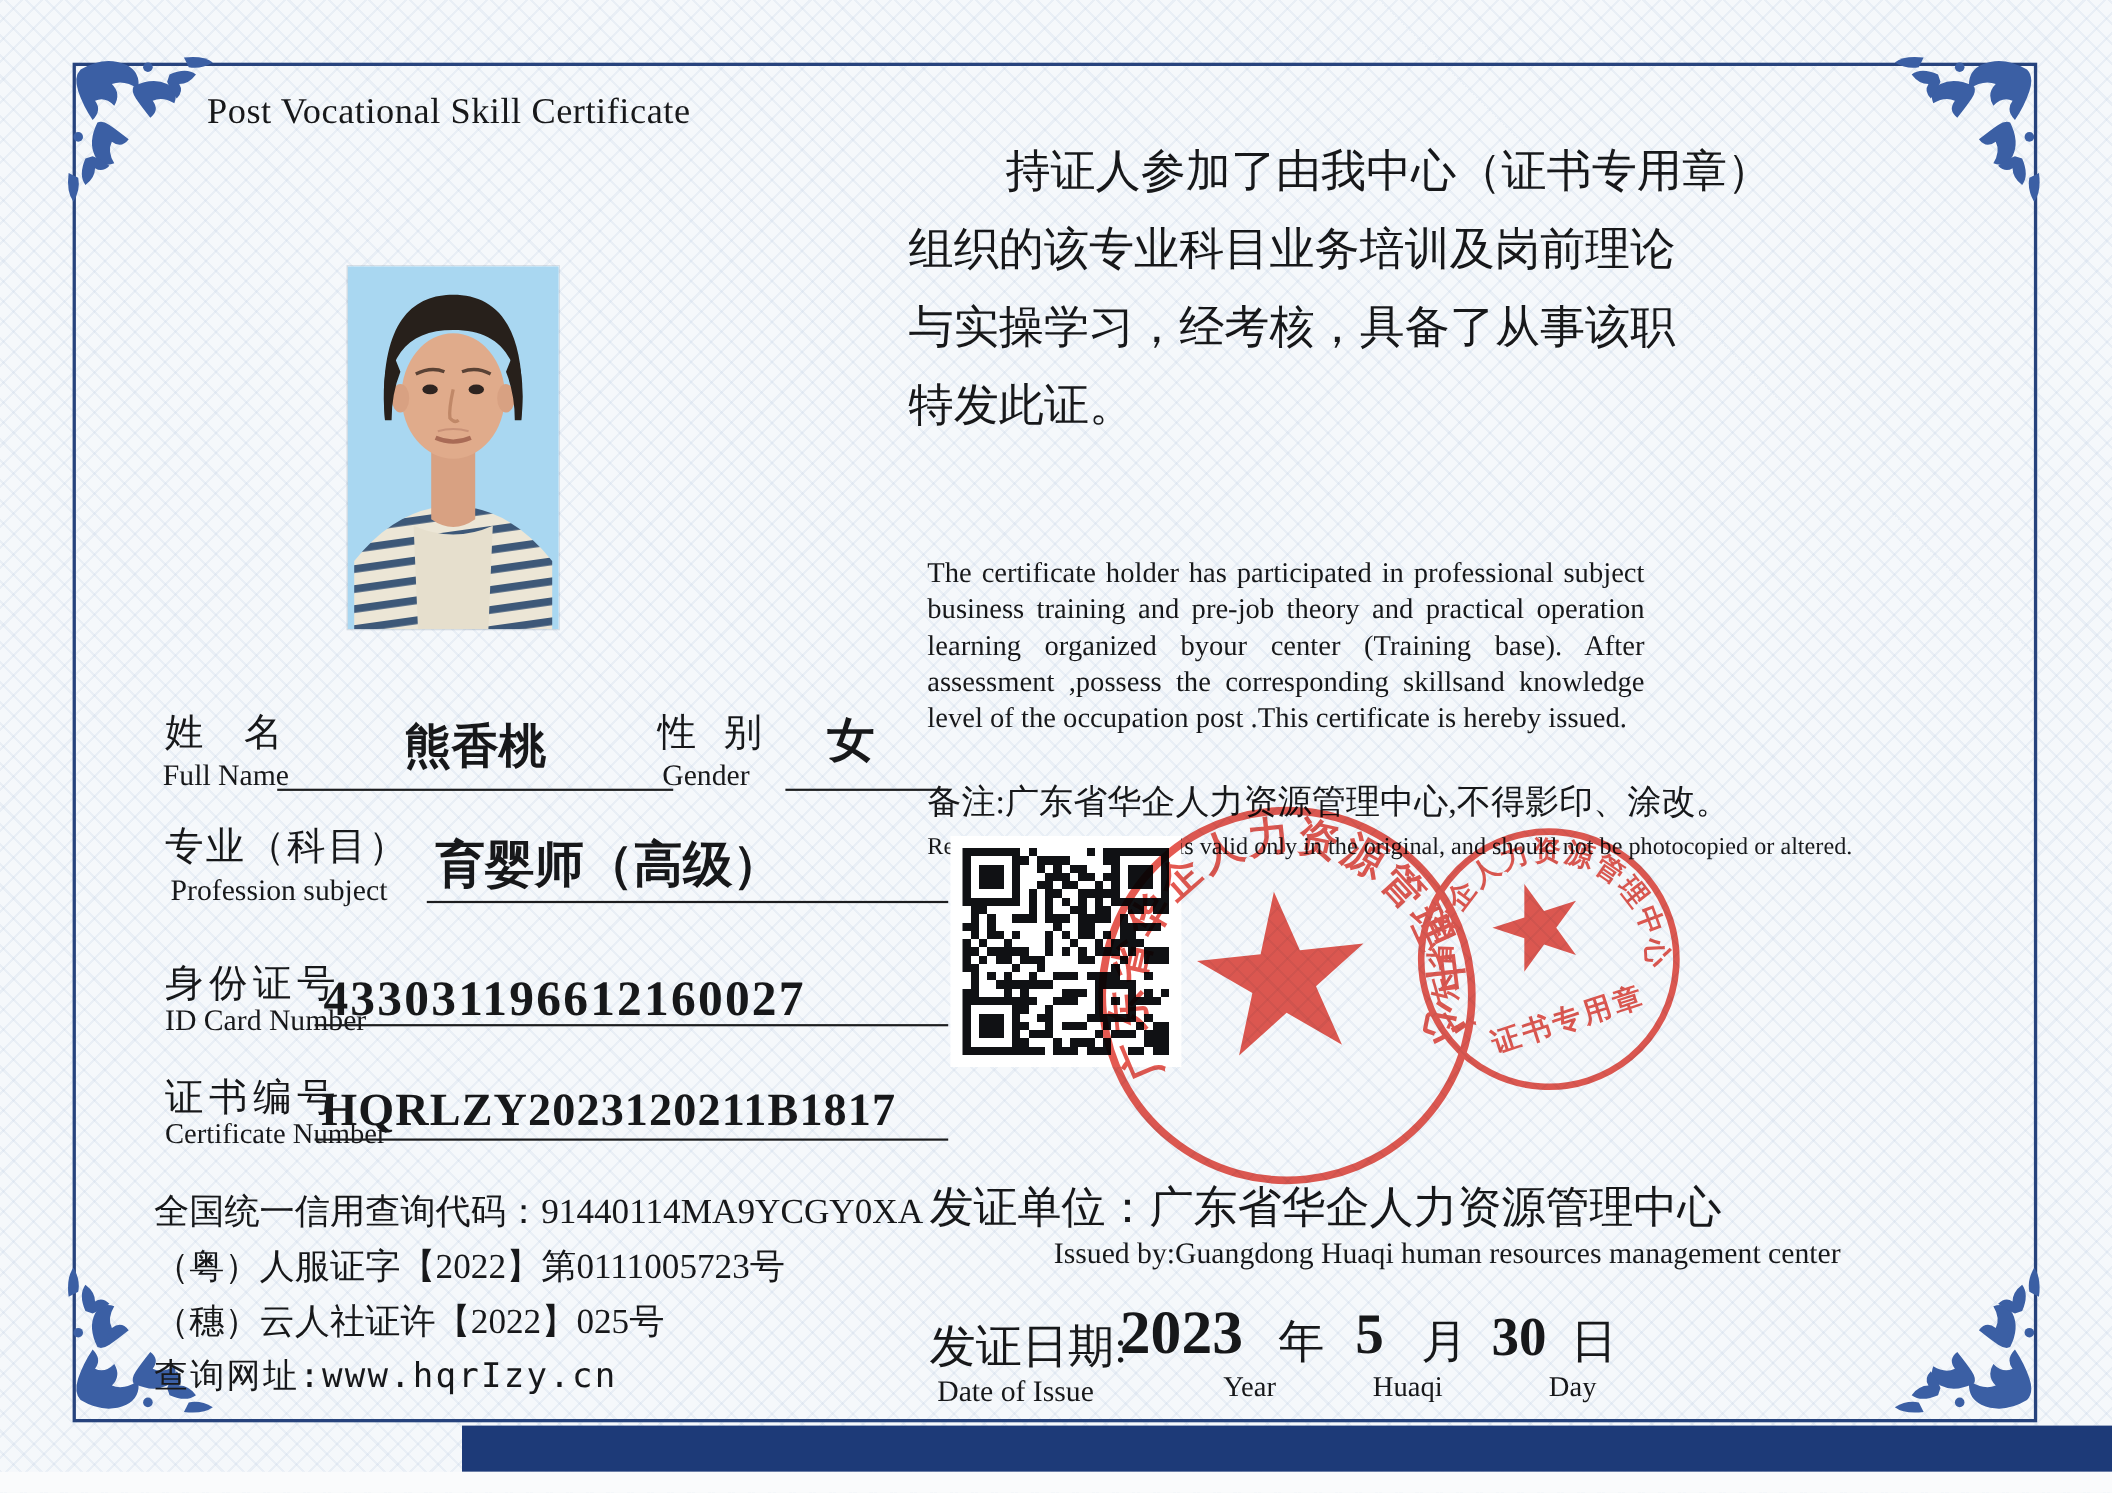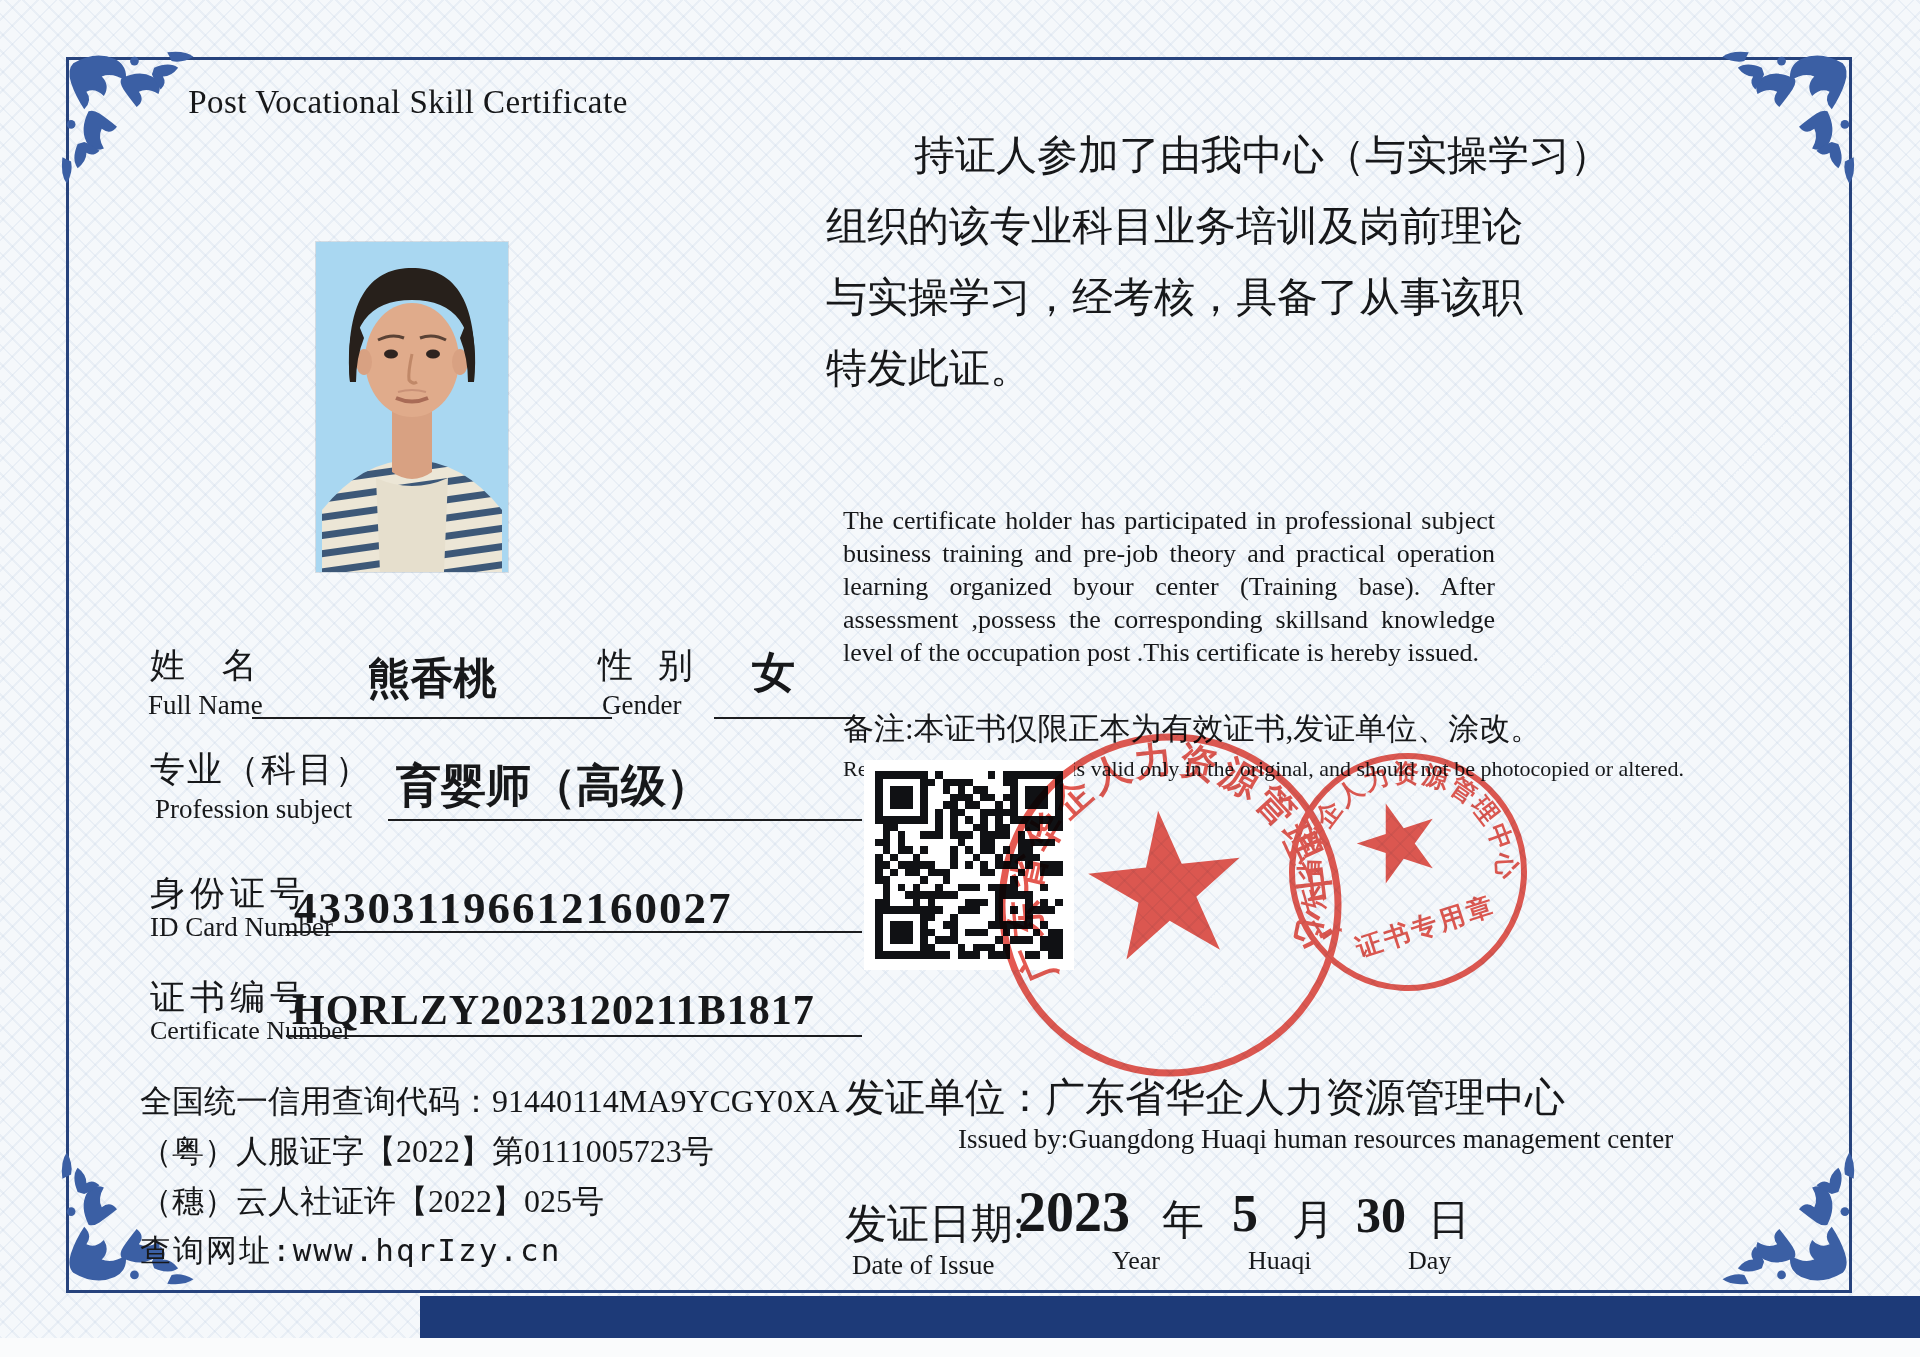--- a/index.html
+++ b/index.html
@@ -184,27 +184,27 @@
 <div id="f-cert-en" class="abs lab-en">Certificate Number</div>
 <div id="u-cert" class="abs uline"></div>
 <div id="v-cert" class="abs val">HQRLZY2023120211B1817</div>
 
 <div id="fl1" class="abs fl">全国统一信用查询代码：91440114MA9YCGY0XA</div>
 <div id="fl2" class="abs fl">（粤）人服证字【2022】第0111005723号</div>
 <div id="fl3" class="abs fl">（穗）云人社证许【2022】025号</div>
 <div id="fl4" class="abs fl">查询网址:www.hqrIzy.cn</div>
 
 <div id="body-zh" class="abs">
-  <div class="bl indent">持证人参加了由我中心（与实操学习）</div>
+  <div class="bl indent">持证人参加了由我中心（证书专用章）</div>
   <div class="bl">组织的该专业科目业务培训及岗前理论</div>
   <div class="bl">与实操学习，经考核，具备了从事该职</div>
   <div class="bl">特发此证。</div>
 </div>
 <div id="body-en" class="abs">The certificate holder has participated in professional subject business training and pre-job theory and practical operation learning organized byour center (Training base). After assessment ,possess the corresponding skillsand knowledge level of the occupation post .This certificate is hereby issued.</div>
-<div id="remarks-zh" class="abs">备注:本证书仅限正本为有效证书,发证单位、涂改。</div>
+<div id="remarks-zh" class="abs">备注:广东省华企人力资源管理中心,不得影印、涂改。</div>
 <div id="remarks-en" class="abs">Remarks: This certificate is valid only in the original, and should not be photocopied or altered.</div>
 
 <div id="qr" class="abs">
   <svg id="qr-matrix" viewBox="0 0 25 25" shape-rendering="crispEdges">
       <g fill="#101114">
         <rect x="0" y="0" width="1" height="1"></rect>
         <rect x="1" y="0" width="1" height="1"></rect>
         <rect x="2" y="0" width="1" height="1"></rect>
         <rect x="3" y="0" width="1" height="1"></rect>
         <rect x="4" y="0" width="1" height="1"></rect>

